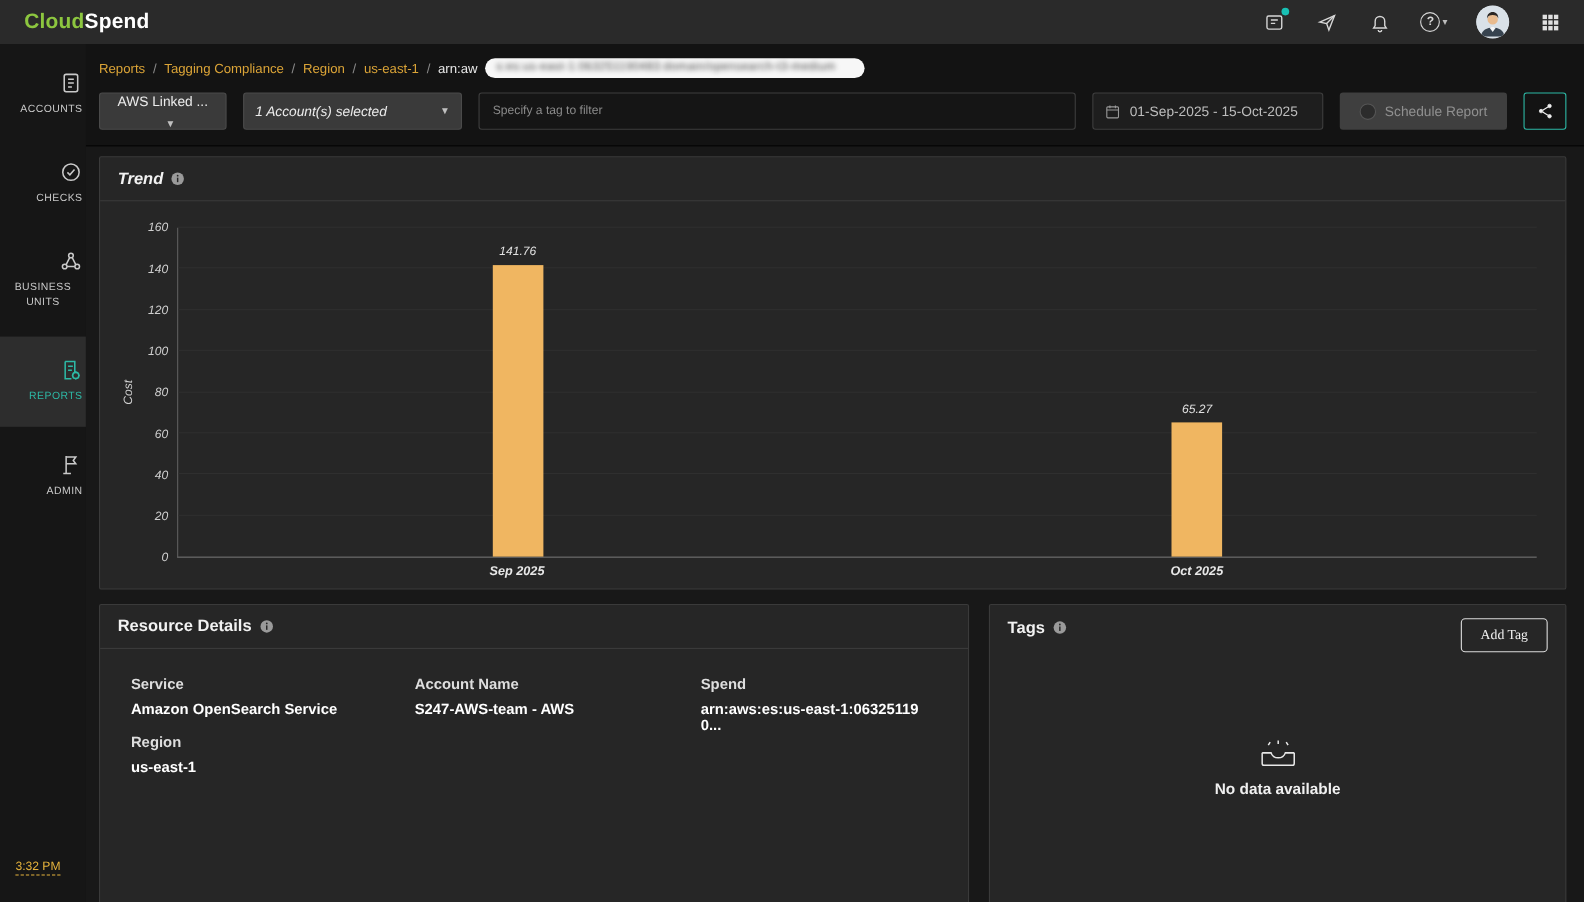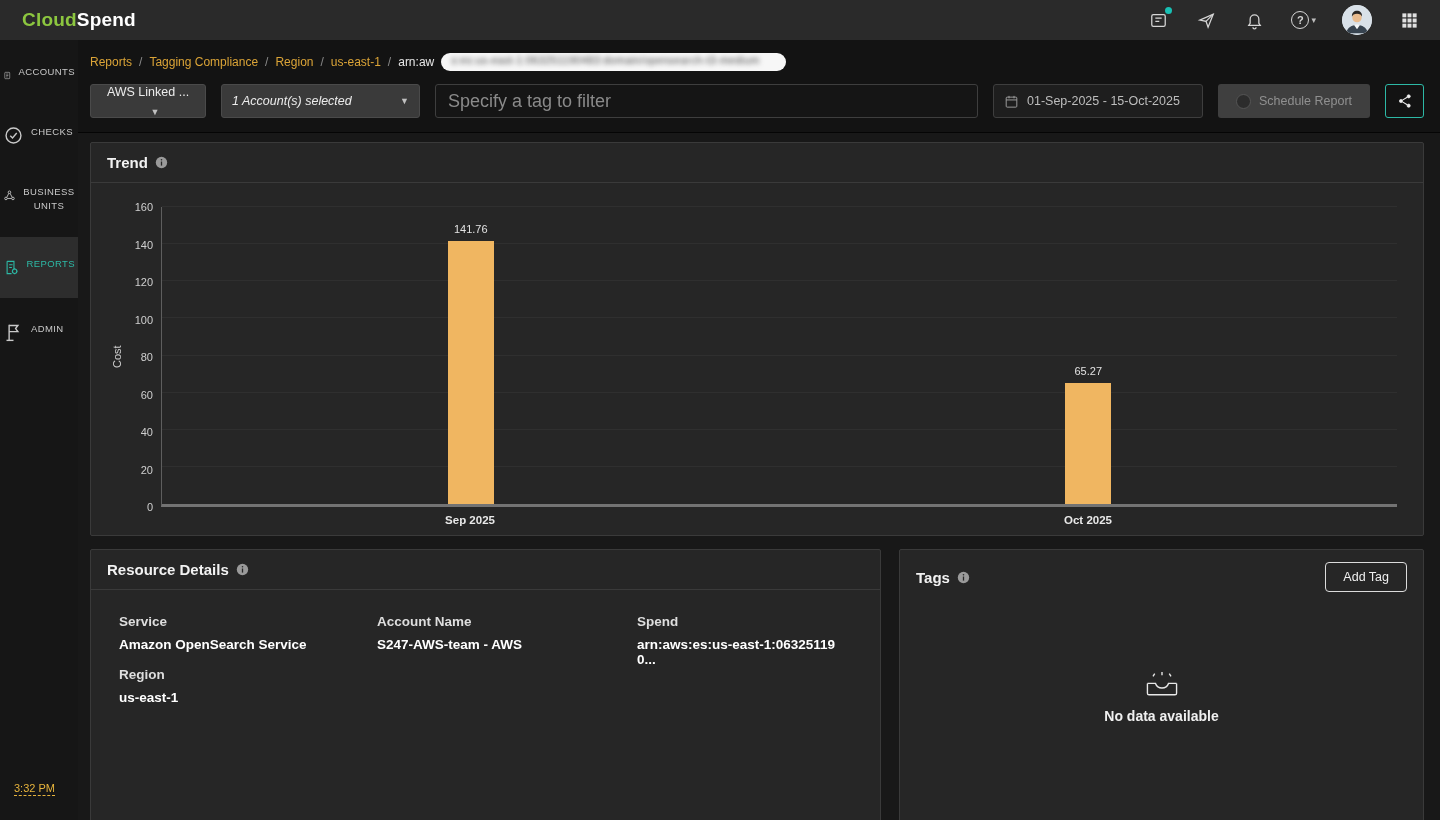--- a/index.html
+++ b/index.html
@@ -20,21 +20,21 @@
   .chev { font-size:9px; color:#bdbdbd; }
   .avatar { width:30px; height:30px; border-radius:50%; overflow:hidden; cursor:pointer; background:#d9e1e8; }
   .apps-grid svg { stroke:none !important; fill:#e0e0e0; }
 
   
   .body-row { display:flex; height:780px; }
   .sidebar { width:78px; background:#161616; position:relative; flex-shrink:0; }
   .main { flex:1; display:flex; flex-direction:column; background:#181818; min-width:0; }
 
   
-  .side-item { display:flex; flex-direction:row; align-items:flex-start; gap:7px; padding:15px 3px; margin-top:9px; cursor:pointer; color:#c9c9c9; }
+  .side-item { display:flex; flex-direction:column; align-items:flex-end; gap:7px; padding:15px 3px; margin-top:9px; cursor:pointer; color:#c9c9c9; }
   .side-item:first-child { margin-top:10px; }
   .side-item .lbl { font-size:9.5px; letter-spacing:.4px; text-align:center; line-height:1.45; }
   .side-item svg { width:21px; height:21px; stroke:#c9c9c9; fill:none; stroke-width:1.6; }
   .side-item.active { background:#2d2d2d; color:#2db9a6; padding:20px 3px; }
   .side-item.active svg { stroke:#2db9a6; }
   .side-time { position:absolute; left:14px; bottom:24px; color:#e6b33c; font-size:11px; border-bottom:1px dashed #e6b33c; padding-bottom:1px; }
 
   
   .header-strip { background:#131313; padding:13px 16px 14px 12px; border-bottom:1px solid #050505; }
   .breadcrumb { font-size:12px; display:flex; align-items:center; gap:7px; white-space:nowrap; margin-bottom:13px; }
@@ -42,61 +42,61 @@
   .bc-sep { color:#8a8a8a; }
   .bc-current { color:#e8e8e8; }
   .redacted { display:inline-block; background:#f7f7f7; border-radius:9px; padding:1px 10px; min-width:345px; height:18px; overflow:hidden; vertical-align:middle; }
   .redacted span { filter:blur(2.4px); color:#4a4a4a; font-size:10.5px; letter-spacing:.4px; display:inline-block; transform:translateY(-1px); white-space:nowrap; }
 
   .filters { display:flex; align-items:center; gap:15px; }
   .dd { height:34px; background:#3a3a3a; border:1px solid #4a4a4a; border-radius:3px; display:flex; align-items:center; justify-content:space-between; padding:0 10px; font-size:12.5px; color:#ececec; cursor:pointer; }
   .dd .chev { margin-left:14px; font-size:9px; color:#c0c0c0; }
   .dd1 { width:116px;flex-direction:column; }
   .dd2 { width:199px;font-style:italic; }
-  .tag-input { flex:1; height:34px; background:#151515; border:1px solid #3e3e3e; border-radius:3px; color:#e8e8e8; font-size:18px; padding:0 12px; outline:none; font-family:"Liberation Sans", sans-serif; }
+  .tag-input { flex:1; height:34px; background:#151515; border:1px solid #3e3e3e; border-radius:3px; color:#e8e8e8; font-size:11px; padding:0 12px; outline:none; font-family:"Liberation Sans", sans-serif; }
   .tag-input::placeholder { color:#8a8a8a; }
   .datepicker { width:210px; height:34px; background:#1e1e1e; border:1px solid #3e3e3e; border-radius:3px; display:flex; align-items:center; gap:8px; padding:0 10px; font-size:12.5px; color:#bdbdbd; cursor:pointer; }
   .datepicker svg { width:15px; height:15px; stroke:#9a9a9a; fill:none; stroke-width:1.6; flex-shrink:0; }
   .schedule-btn { width:152px; height:34px; background:#3f3f3f; border:none; border-radius:3px; color:#909090; font-size:12.5px; display:flex; align-items:center; justify-content:center; gap:8px; cursor:default; font-family:"Liberation Sans", sans-serif; }
   .schedule-btn .circ { width:15px; height:15px; border-radius:50%; background:#2c2c2c; border:1px solid #555; }
   .share-btn { width:39px; height:34px; background:transparent; border:1px solid #2db9a6; border-radius:3px; display:flex; align-items:center; justify-content:center; cursor:pointer; }
   .share-btn svg { width:16px; height:16px; fill:#f0f0f0; stroke:#f0f0f0; }
 
   
   .content { flex:1; padding:9px 16px 0 12px; overflow:hidden; }
   .card { background:#262626; border:1px solid #3a3a3a; border-radius:2px; }
   .card-head { display:flex; align-items:center; gap:7px; padding:11px 16px; font-size:15px; font-weight:bold; color:#f2f2f2; }
   .card-head.bordered { border-bottom:1px solid #3a3a3a; }
   .info-ic { width:13px; height:13px; display:inline-flex; }
   .info-ic svg { width:13px; height:13px; }
 
   
-  .trend-card { height:394px; display:flex; flex-direction:column; }
+  .trend-card { height:394px; display:flex; flex-direction:column;font-style:italic; }
   .chart-body { flex:1; display:flex; align-items:flex-start; padding:24px 26px 0 18px; }
   .y-title { writing-mode:vertical-rl; transform:rotate(180deg); font-size:11px; color:#cfcfcf; height:300px; display:flex; align-items:center; justify-content:center; width:16px; }
   .yticks { position:relative; width:36px; height:300px; }
   .ytick { position:absolute; right:8px; transform:translateY(50%); font-size:11px; color:#cfcfcf; }
   .chart-right { flex:1; display:flex; flex-direction:column; min-width:0; }
-  .plot { position:relative; height:300px; border-left:1px solid #5e5e5e; border-bottom:3px solid #737373; }
+  .plot { position:relative; height:300px; border-left:1px solid #5e5e5e; border-bottom:1px solid #737373; }
   .gridline { position:absolute; left:0; right:0; height:1px; background:#2f2f2f; }
   .bar { position:absolute; bottom:0; width:46px; transform:translateX(-50%); cursor:pointer; }
   .bar-value { position:absolute; transform:translateX(-50%); font-size:11px; color:#e2e2e2; }
   .xlabels { position:relative; height:24px; }
   .xlabel { position:absolute; top:7px; transform:translateX(-50%); font-size:11.5px; font-weight:bold; color:#e8e8e8; white-space:nowrap; }
 
   
   .bottom-row { display:flex; gap:18px; margin-top:13px; height:310px; }
   .resource-card { width:791px; flex-shrink:0; }
   .resource-grid { display:grid; grid-template-columns:258px 260px 1fr; padding:24px 28px; }
   .field .f-label { font-size:13.5px; font-weight:bold; color:#dedede; margin-bottom:8px; }
   .field .f-value { font-size:13.5px; font-weight:bold; color:#fff; word-break:break-all; }
   .tags-card { flex:1; display:flex; flex-direction:column; }
-  .tags-head { display:flex; align-items:center; padding:12px 16px; }
+  .tags-head { display:flex; align-items:flex-start; padding:12px 16px; }
   .tags-title-wrap { display:flex; align-items:center; gap:7px; font-size:15px; font-weight:bold; color:#f2f2f2; }
-  .add-tag-btn { margin-left:auto; background:transparent; border:1px solid #dcdcdc; border-radius:4px; color:#f0f0f0; font-size:12.5px; padding:7px 17px; cursor:pointer; font-family:Liberation Sans, sans-serif; }
+  .add-tag-btn { margin-left:auto; background:transparent; border:1px solid #dcdcdc; border-radius:4px; color:#f0f0f0; font-size:12.5px; padding:7px 17px; cursor:pointer; font-family:Liberation Serif, serif; }
   .tags-empty { flex:1; display:flex; flex-direction:column; align-items:center; justify-content:flex-start; padding-top:60px; gap:10px; }
   .tags-empty svg { width:40px; height:34px; stroke:#e8e8e8; fill:none; stroke-width:1.7; }
   .empty-text { font-size:14px; font-weight:bold; color:#f0f0f0; }
 </style>
 </head>
 <body>
 
 <div class="app">
 
   <header class="topbar">

